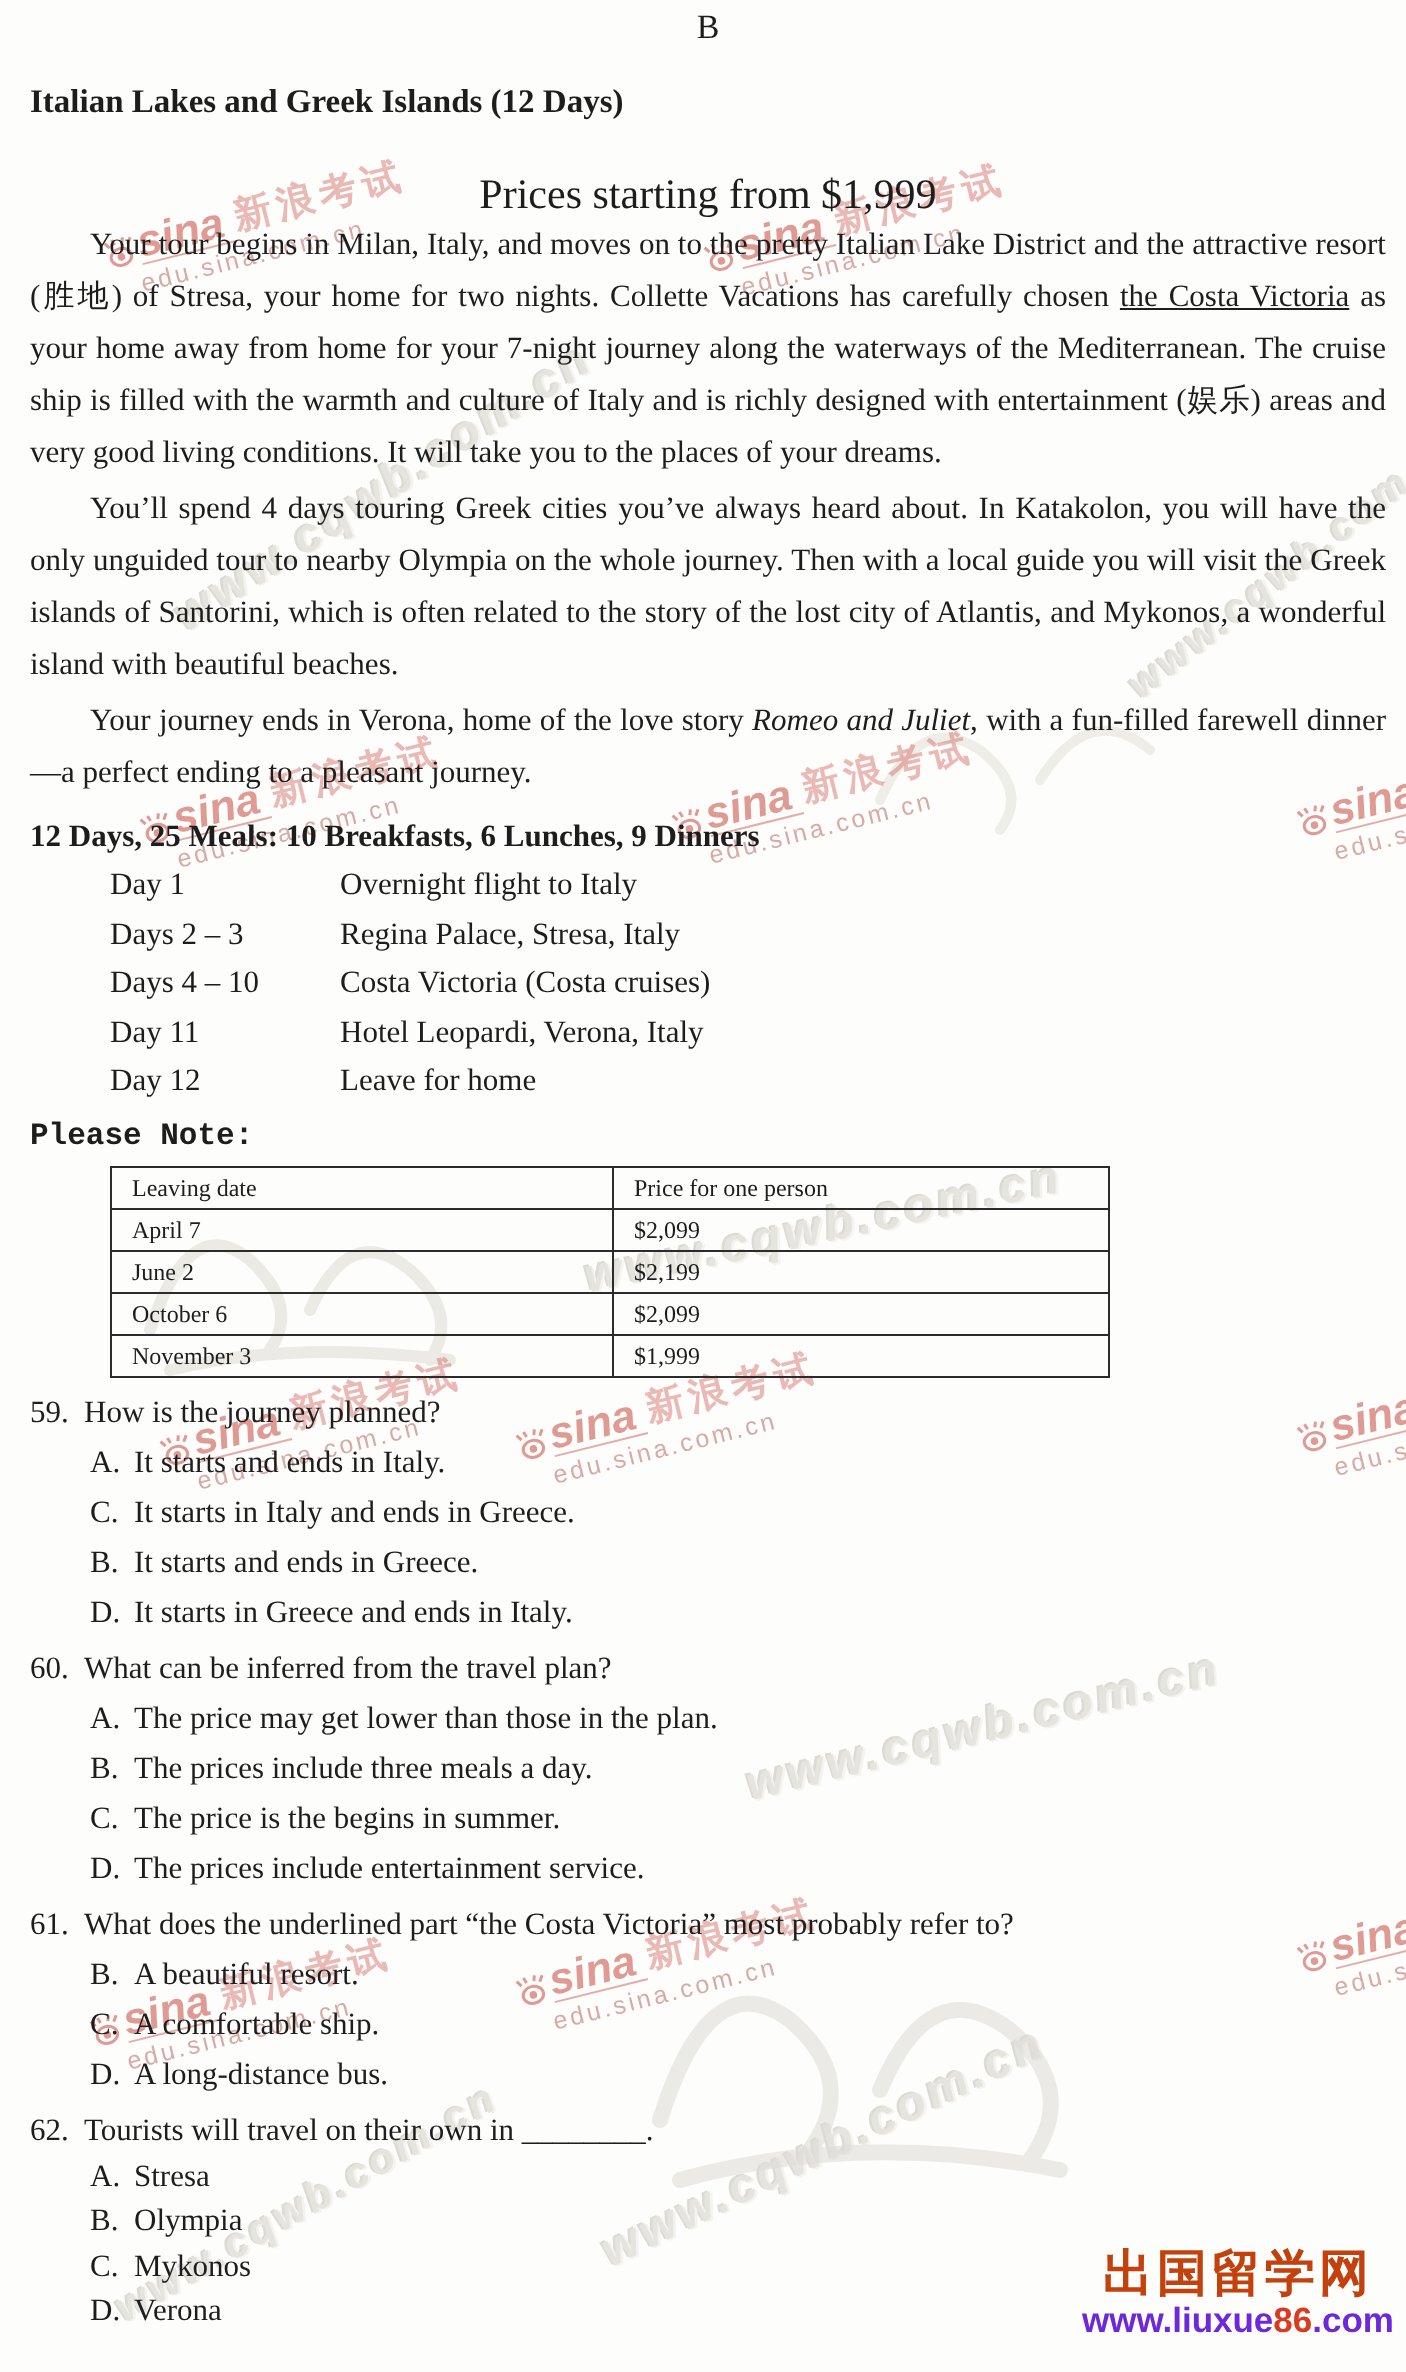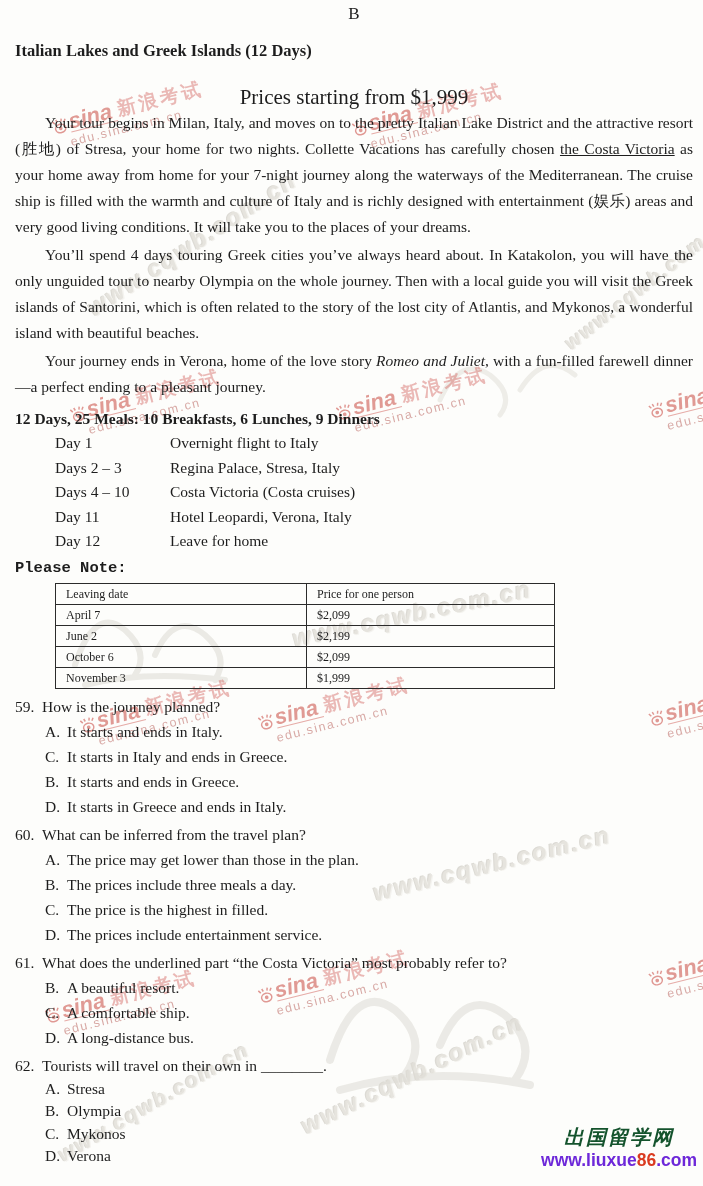--- a/index.html
+++ b/index.html
@@ -54,22 +54,22 @@
   .gray-wm{
     position:absolute;z-index:1;pointer-events:none;
     font-family:"Liberation Sans",sans-serif;font-weight:bold;font-style:italic;
     font-size:24px;letter-spacing:2px;color:#e6e4de;white-space:nowrap;
     text-shadow:1px 1px 0 #f4f3ef, -1px -1px 0 #dcdad4;
   }
   .swirl{position:absolute;z-index:1;opacity:.55;pointer-events:none;}
   
   .footer-logo{position:absolute;z-index:3;right:6px;top:1124px;text-align:center;}
   .site-name{
-    font-family:"Liberation Sans",sans-serif;font-size:20px;font-weight:bold;
-    color:#14532d;letter-spacing:2px;line-height:27px;font-style:italic;
+    font-family:"Liberation Sans",sans-serif;font-size:25px;font-weight:bold;
+    color:#c2410c;letter-spacing:2px;line-height:27px;
   }
   .site-url{font-family:"Liberation Sans",sans-serif;font-size:17.5px;font-weight:bold;line-height:19px;}
   .url-blue{color:#6d28d9;}
   .url-red{color:#da3b20;}
 </style>
 </head>
 <body>
 
 <div class="gray-wm" style="left:70px;top:230px;transform:rotate(-33deg);">www.cqwb.com.cn</div>
 <div class="gray-wm" style="left:545px;top:270px;transform:rotate(-38deg);font-size:20px;">www.cqwb.com.cn</div>
@@ -295,21 +295,21 @@
     <div class="opt"><span class="opt-letter">A.</span><span>It starts and ends in Italy.</span></div>
     <div class="opt"><span class="opt-letter">C.</span><span>It starts in Italy and ends in Greece.</span></div>
     <div class="opt"><span class="opt-letter">B.</span><span>It starts and ends in Greece.</span></div>
     <div class="opt"><span class="opt-letter">D.</span><span>It starts in Greece and ends in Italy.</span></div>
   </div>
 
   <div class="q">
     <div class="q-head"><span class="q-num">60.</span><span>What can be inferred from the travel plan?</span></div>
     <div class="opt"><span class="opt-letter">A.</span><span>The price may get lower than those in the plan.</span></div>
     <div class="opt"><span class="opt-letter">B.</span><span>The prices include three meals a day.</span></div>
-    <div class="opt"><span class="opt-letter">C.</span><span>The price is the highest in filled.</span></div>
+    <div class="opt"><span class="opt-letter">C.</span><span>The price is the begins in summer.</span></div>
     <div class="opt"><span class="opt-letter">D.</span><span>The prices include entertainment service.</span></div>
   </div>
 
   <div class="q">
     <div class="q-head"><span class="q-num">61.</span><span>What does the underlined part “the Costa Victoria” most probably refer to?</span></div>
     <div class="opt"><span class="opt-letter">B.</span><span>A beautiful resort.</span></div>
     <div class="opt"><span class="opt-letter">C.</span><span>A comfortable ship.</span></div>
     <div class="opt"><span class="opt-letter">D.</span><span>A long-distance bus.</span></div>
   </div>
 

